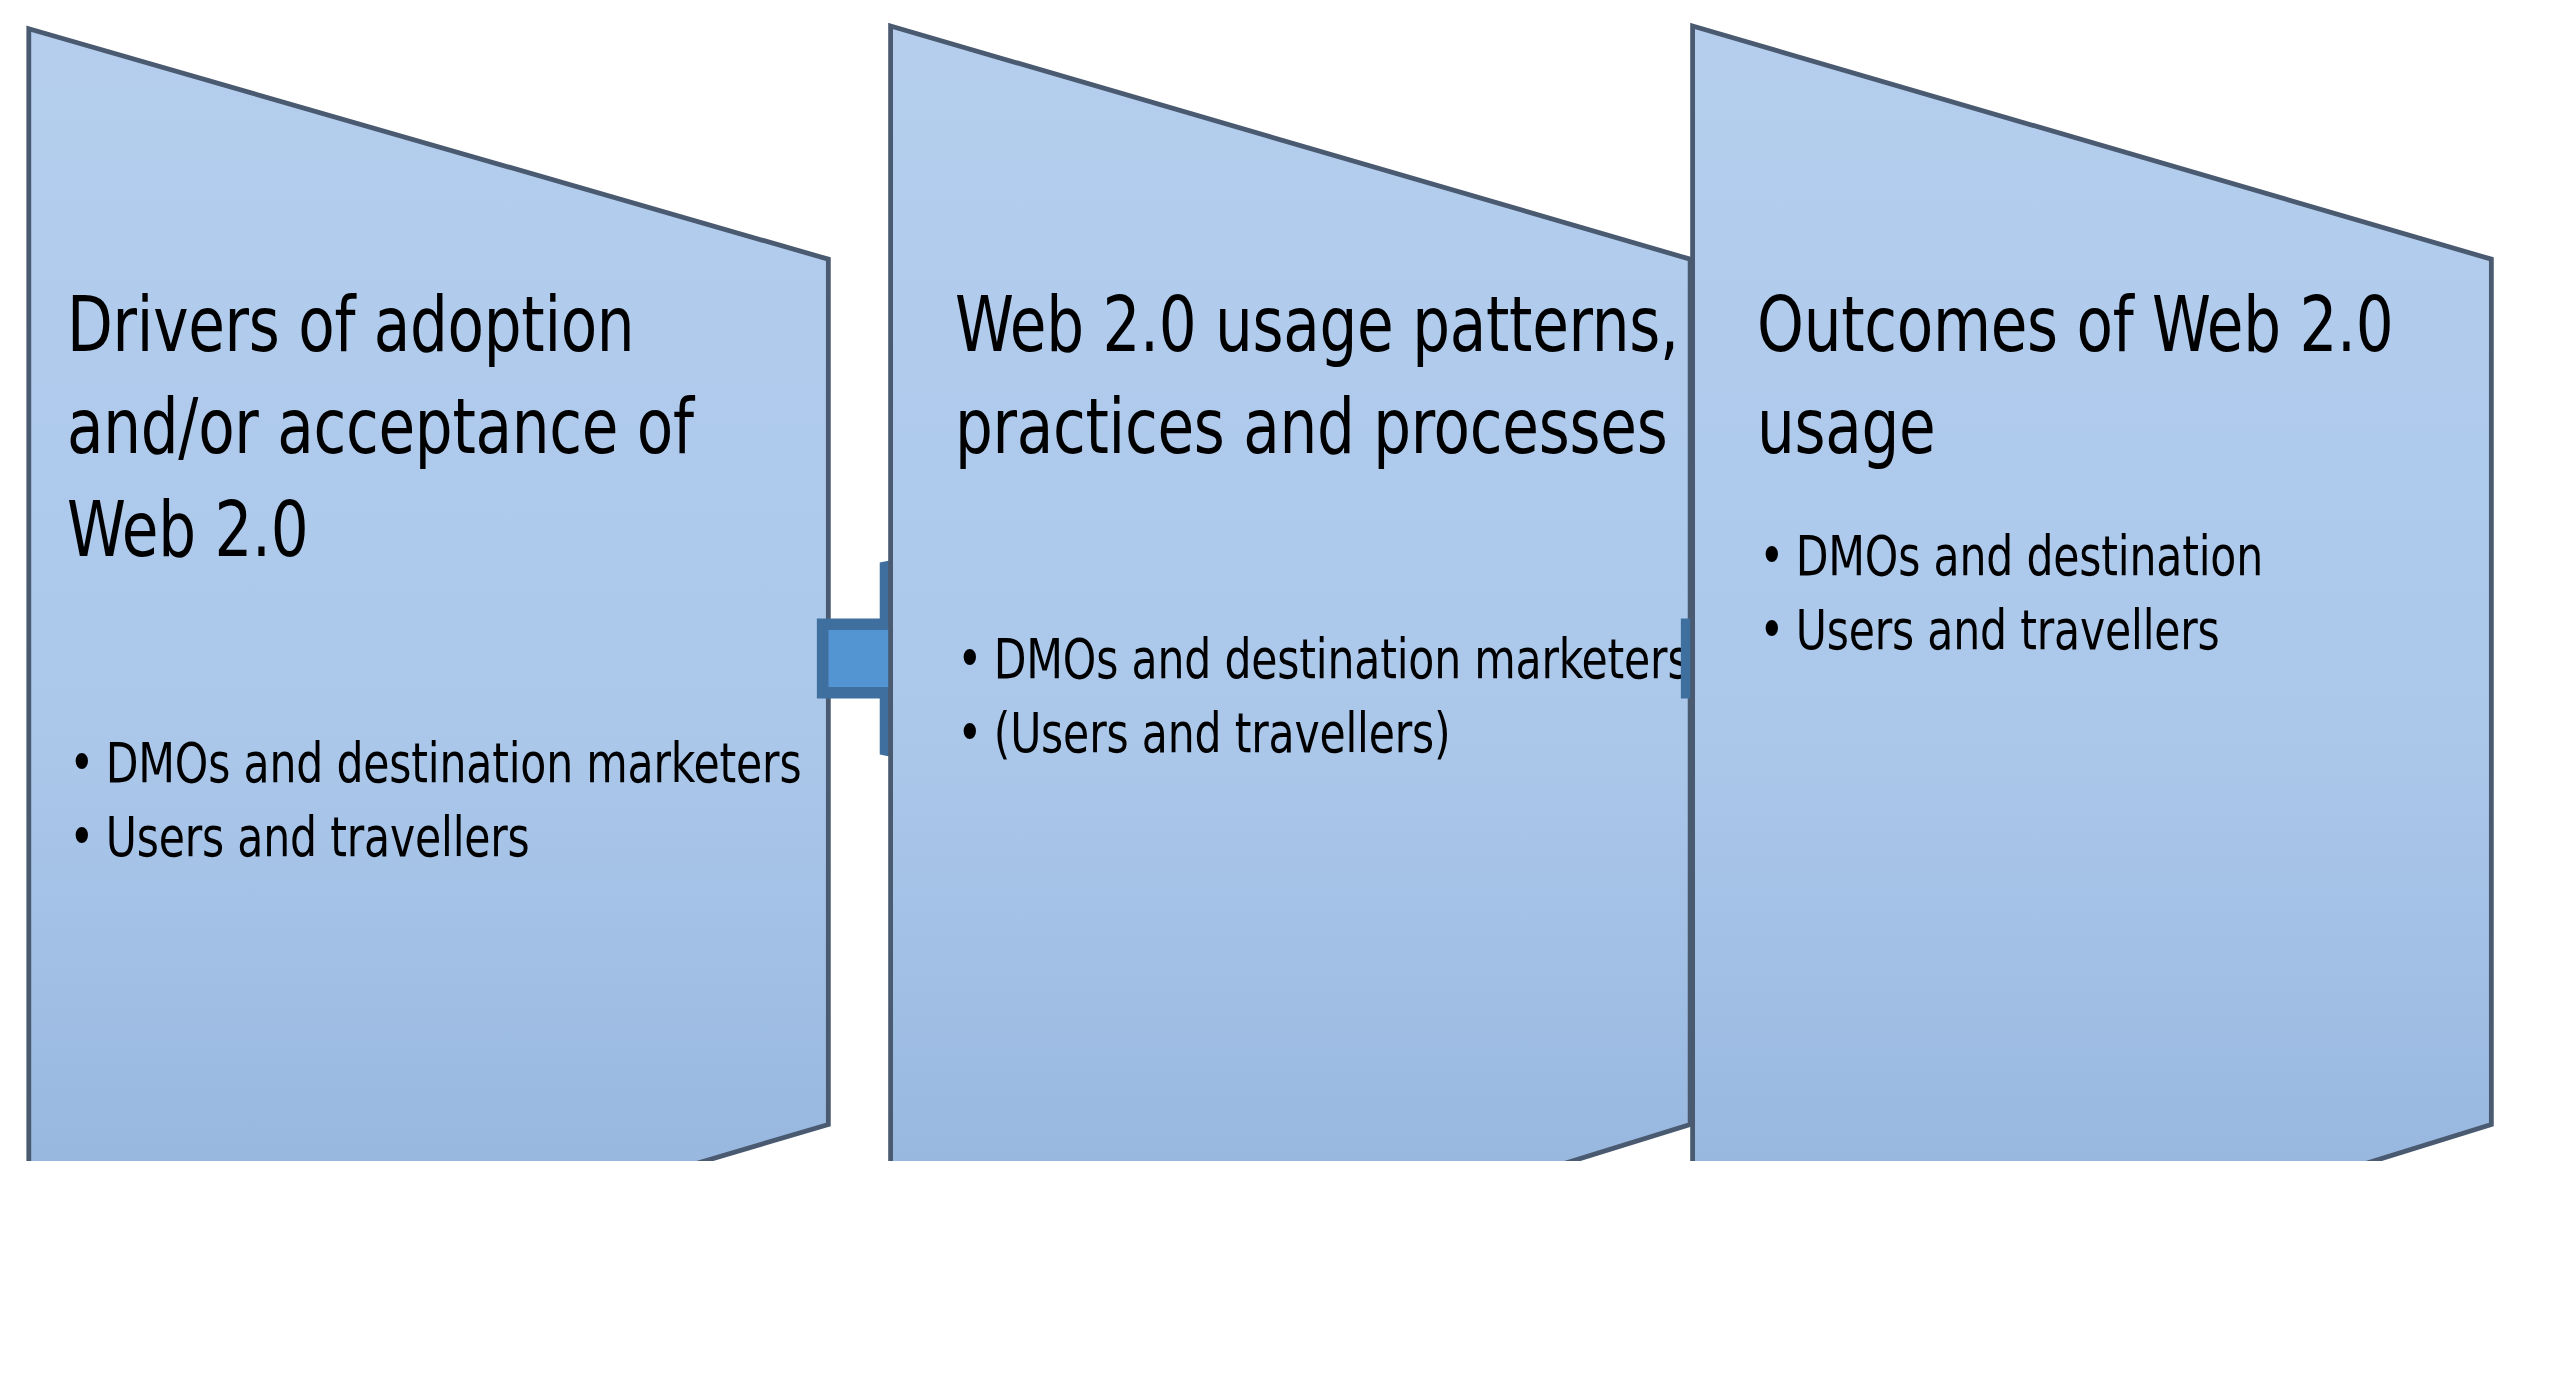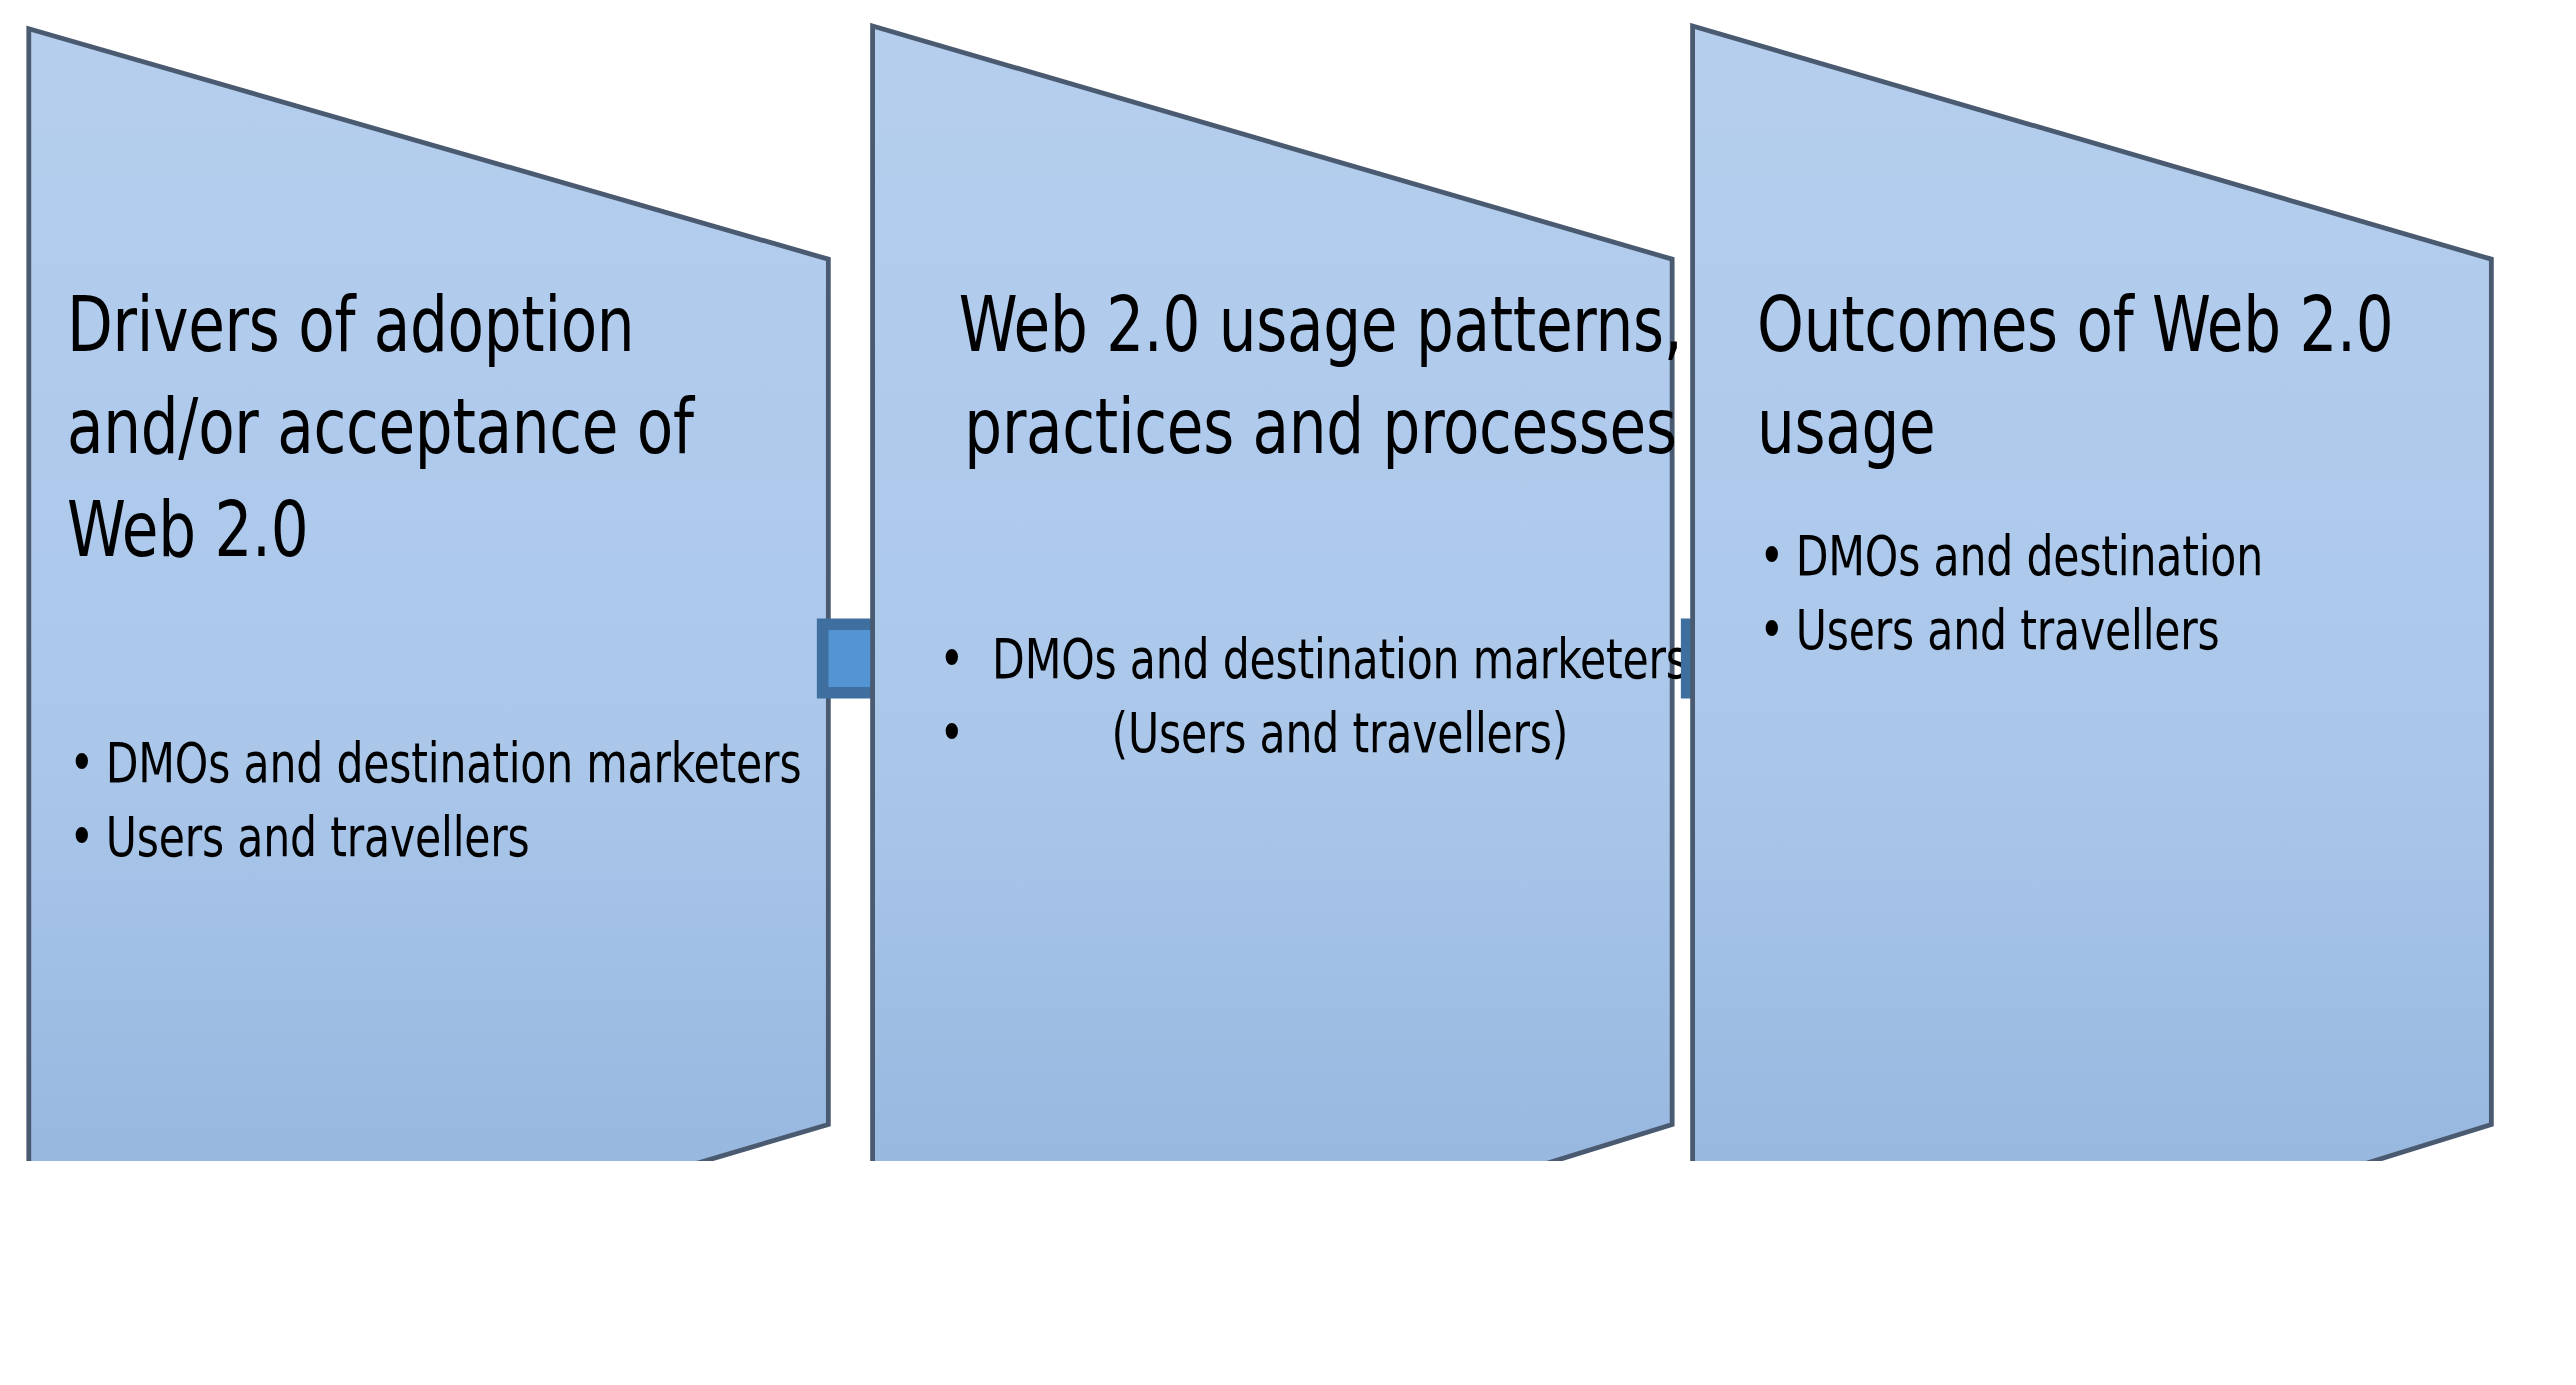--- a/index.html
+++ b/index.html
@@ -78,21 +78,21 @@
     font-size: 55px;
     line-height: 1.30;
   }
 
   
   #stage1 { left: 0px; width: 864px; }
   #stage1 .stage-title { left: 67px; top: 274px; width: 878px; }
   #stage1 .bullet-list  { left: 67px; top: 728px; width: 878px; }
 
   
-  #stage2 { left: 863px; width: 864px; text-align: center; }
+  #stage2 { left: 881px; width: 864px; }
   #stage2 .stage-title { left: 74px; top: 274px; width: 892px; }
   #stage2 .bullet-list  { left: 74px; top: 624px; width: 892px; }
 
   
   #stage3 { left: 1683px; width: 831px; }
   #stage3 .stage-title { left: 74px; top: 274px; width: 892px; }
   #stage3 .bullet-list  { left: 74px; top: 521px; width: 892px; }
 
   
   .connector-arrow {

